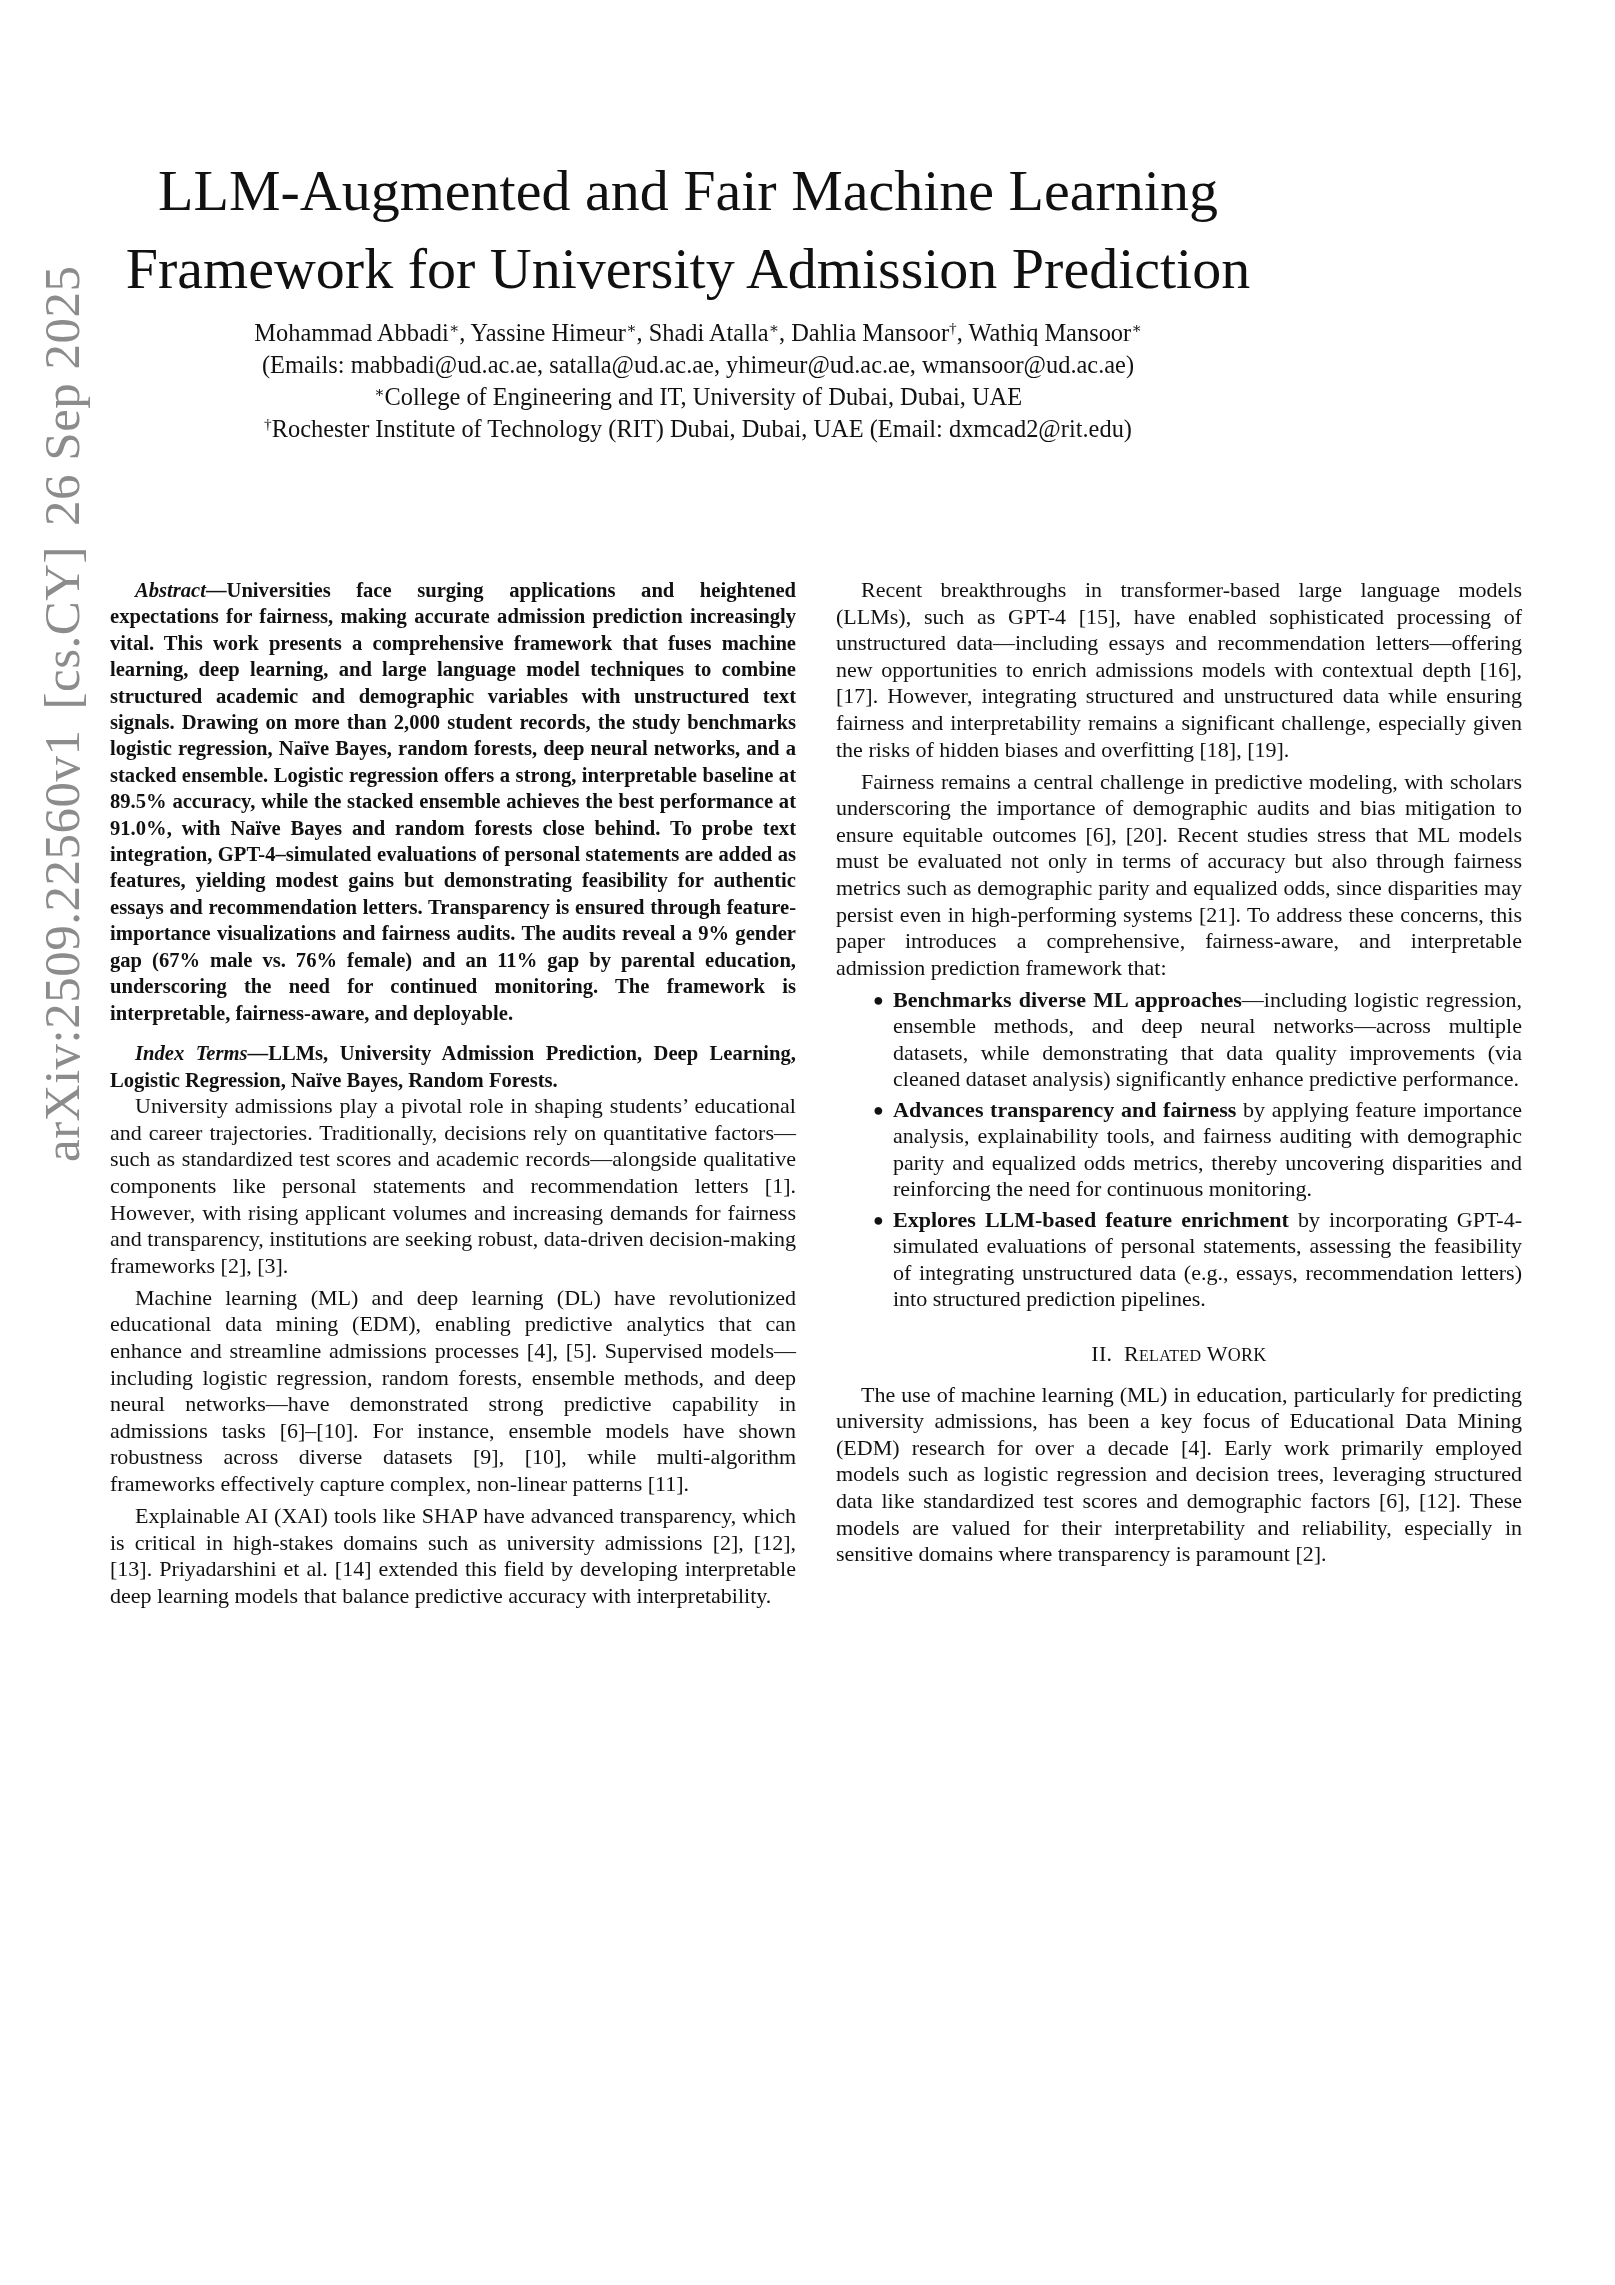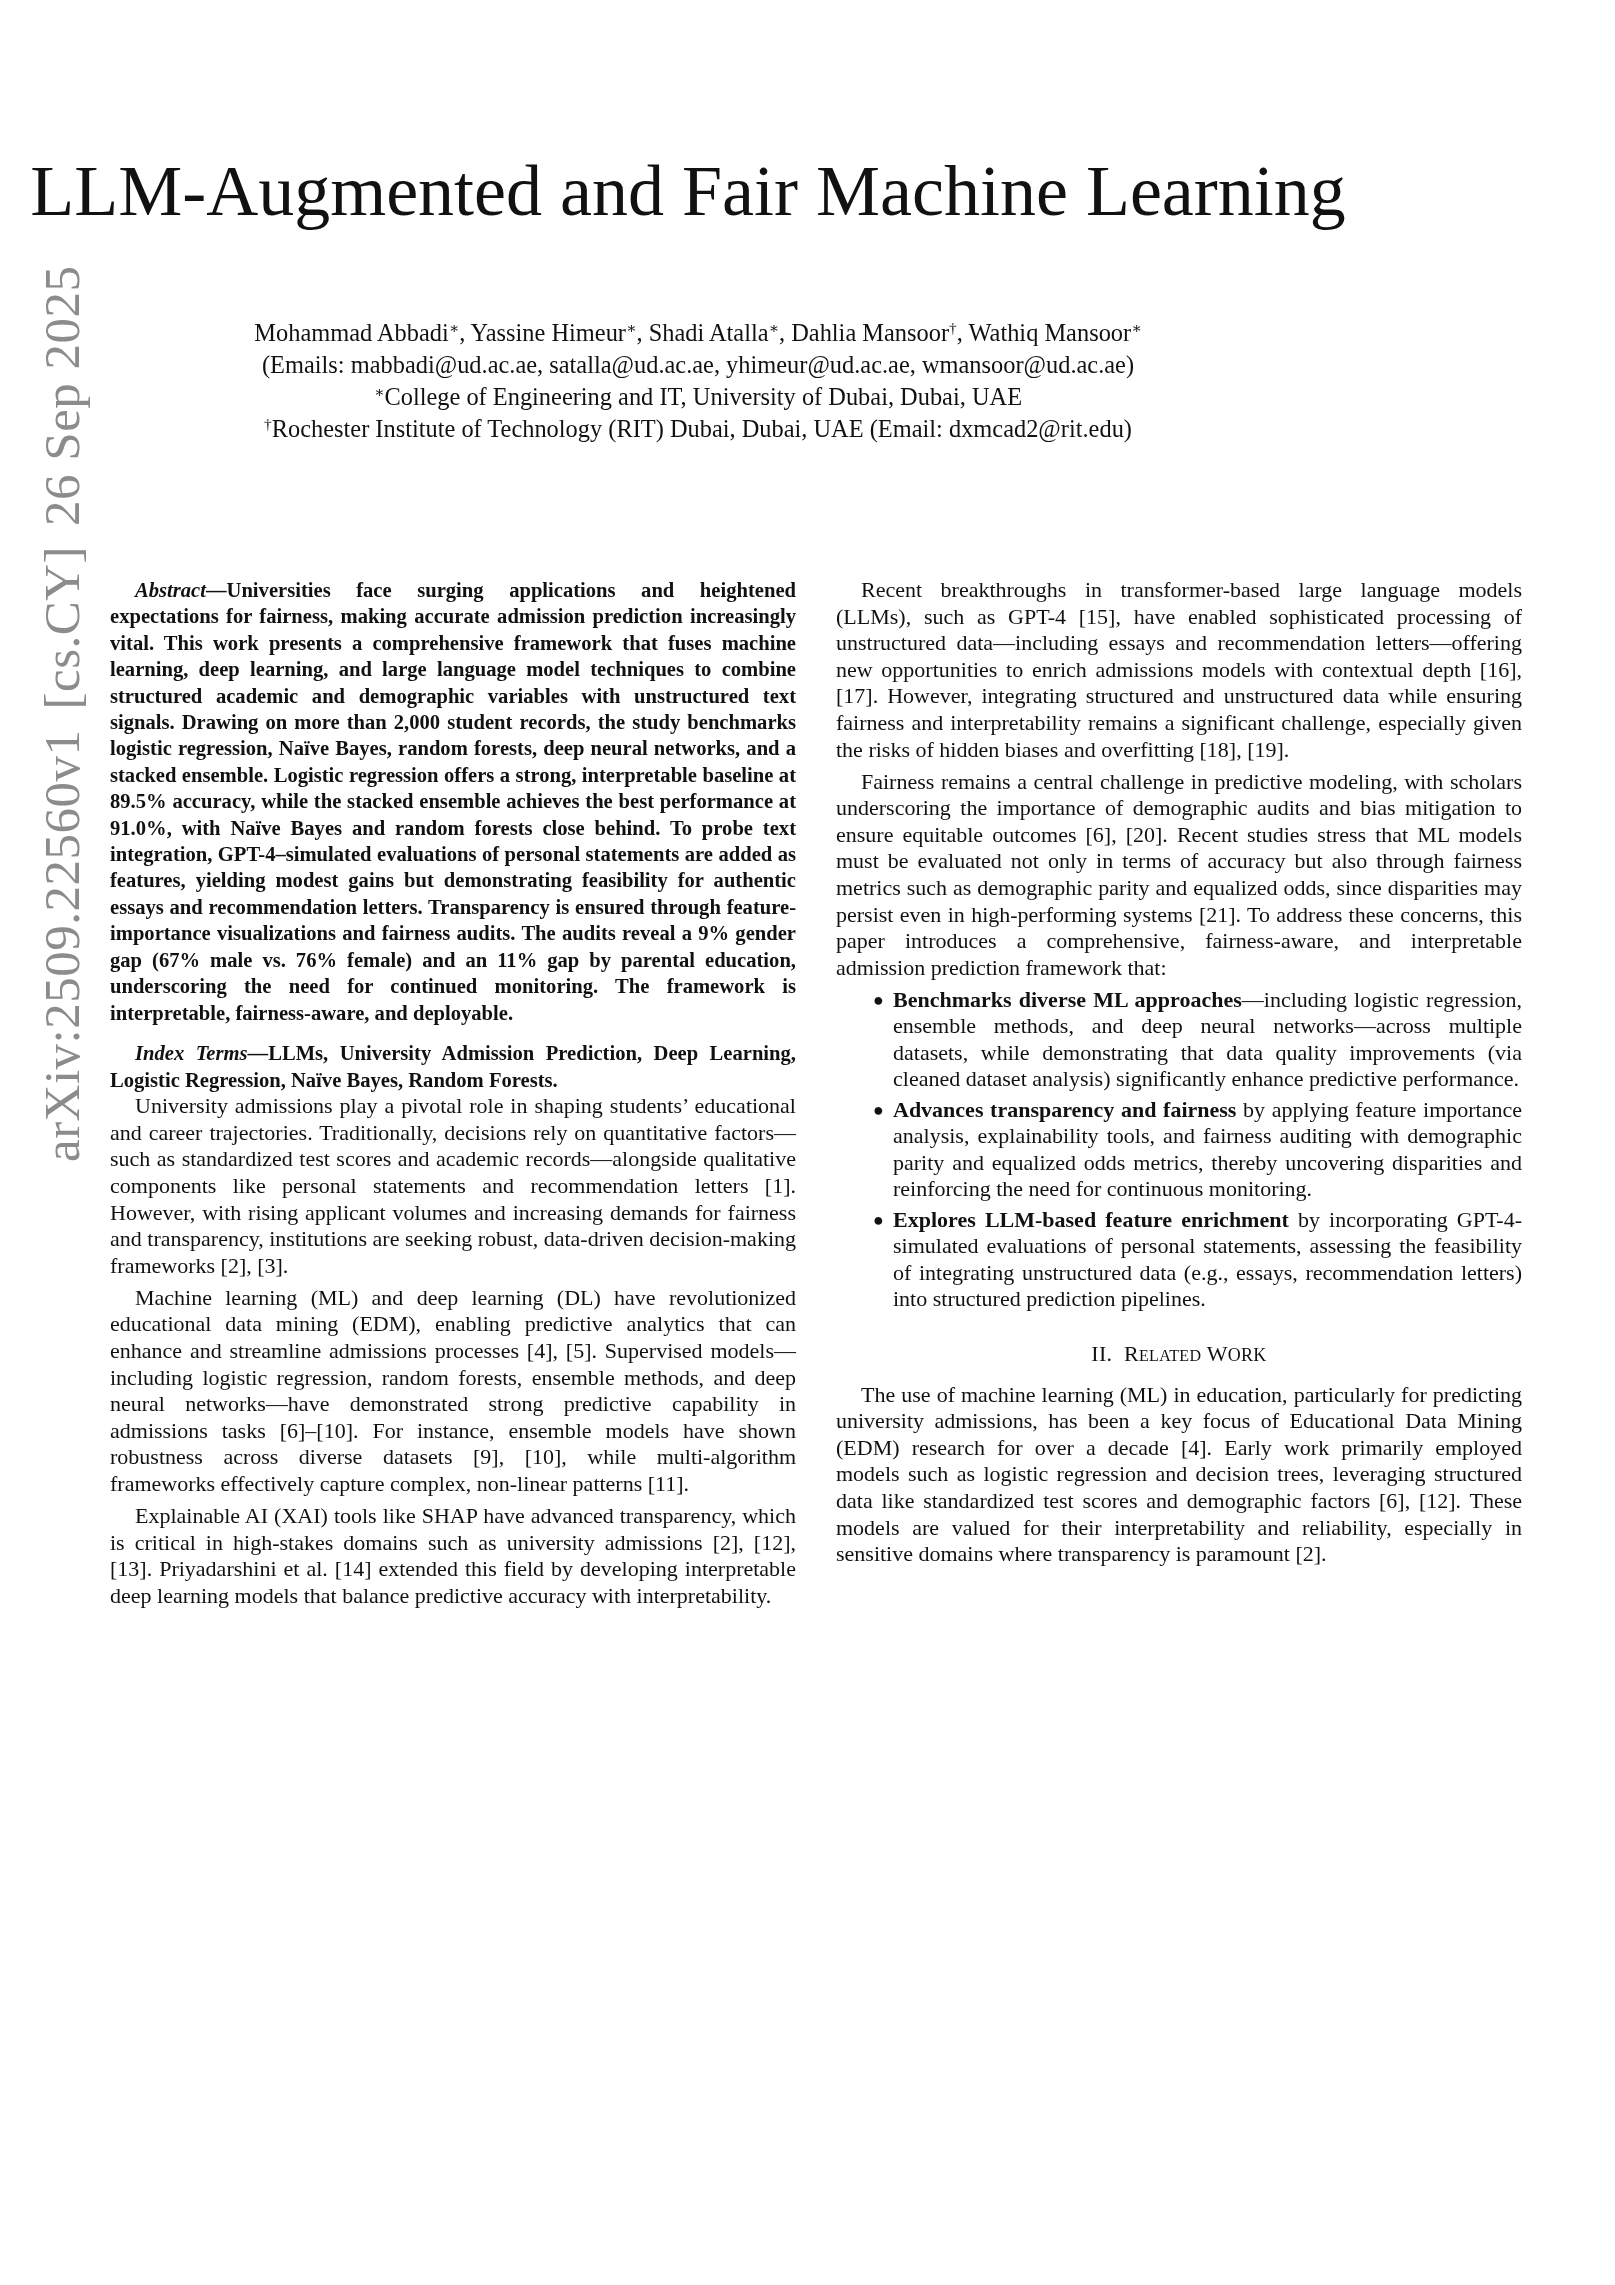--- a/index.html
+++ b/index.html
@@ -9,21 +9,21 @@
   }
   .watermark {
     position: absolute; left: 33px; top: 1162px;
     transform-origin: left top; transform: rotate(-90deg);
     font-size: 51px; color: #8c8c8c; white-space: nowrap; letter-spacing: 0.5px;
     width: 905px;
   }
   .watermark span { margin-right: 20px; }
   .title {
     position: absolute; left: 0; top: 152px; width: 1376px; text-align: center;
-    font-size: 72px; line-height: 78px; font-weight: normal; margin: 0;
+    font-size: 58px; line-height: 78px; font-weight: normal; margin: 0;
   }
   .authors {
     position: absolute; left: 0; top: 317px; width: 1396px; text-align: center;
     font-size: 24.4px; line-height: 32px;
   }
   .authors div { margin: 0; }
   sup { font-size: 15.4px; vertical-align: 8.1px; line-height: 0; }
   .col {
     position: absolute; top: 577px; width: 686px; text-align: justify;
     hyphens: manual;
@@ -57,20 +57,21 @@
 </style>
 </head>
 <body>
 
 <div class="watermark">
   <span>arXiv:2509.22560v1</span><span>[cs.CY]</span><span>26 Sep 2025</span>
 </div>
 
 <h1 class="title">
   <div>LLM-Augmented and Fair Machine Learning</div>
+  <div>Framework for University Admission Prediction</div>
 </h1>
 
 <div class="authors">
   <div>
     <span><span>Mohammad Abbadi</span><sup>∗</sup><span>, </span></span><span><span>Yassine Himeur</span><sup>∗</sup><span>, </span></span><span><span>Shadi Atalla</span><sup>∗</sup><span>, </span></span><span><span>Dahlia Mansoor</span><sup>†</sup><span>, </span></span><span><span>Wathiq Mansoor</span><sup>∗</sup><span></span></span>
   </div>
   <div>(Emails: mabbadi@ud.ac.ae, satalla@ud.ac.ae, yhimeur@ud.ac.ae, wmansoor@ud.ac.ae)</div>
   <div><sup>∗</sup><span>College of Engineering and IT, University of Dubai, Dubai, UAE</span></div>
   <div><sup>†</sup><span>Rochester Institute of Technology (RIT) Dubai, Dubai, UAE (Email: dxmcad2@rit.edu)</span></div>
 </div>

